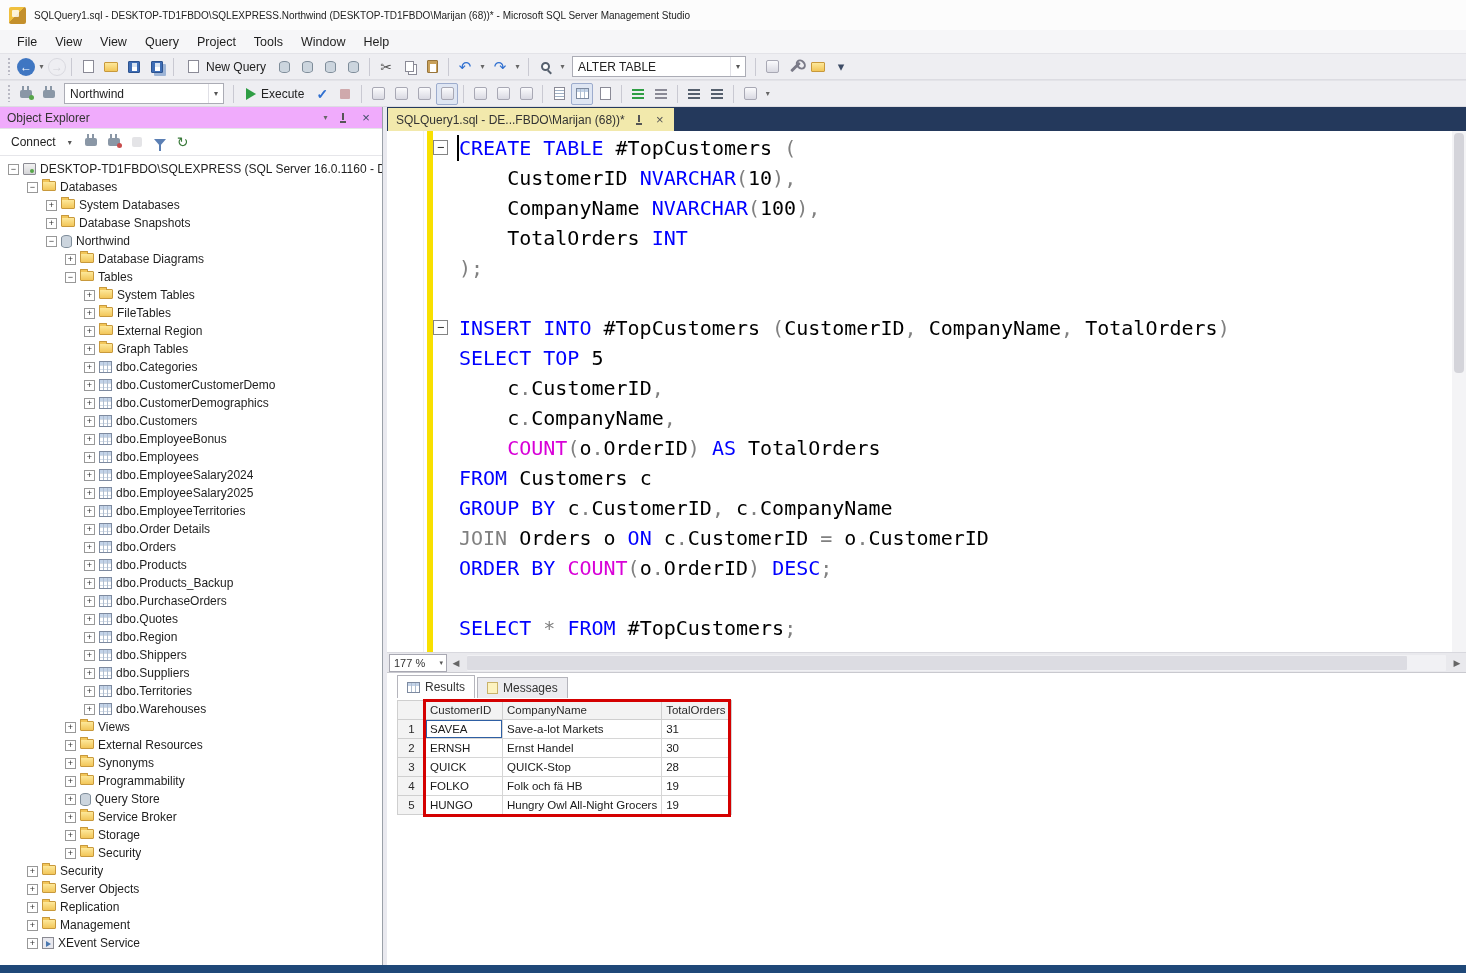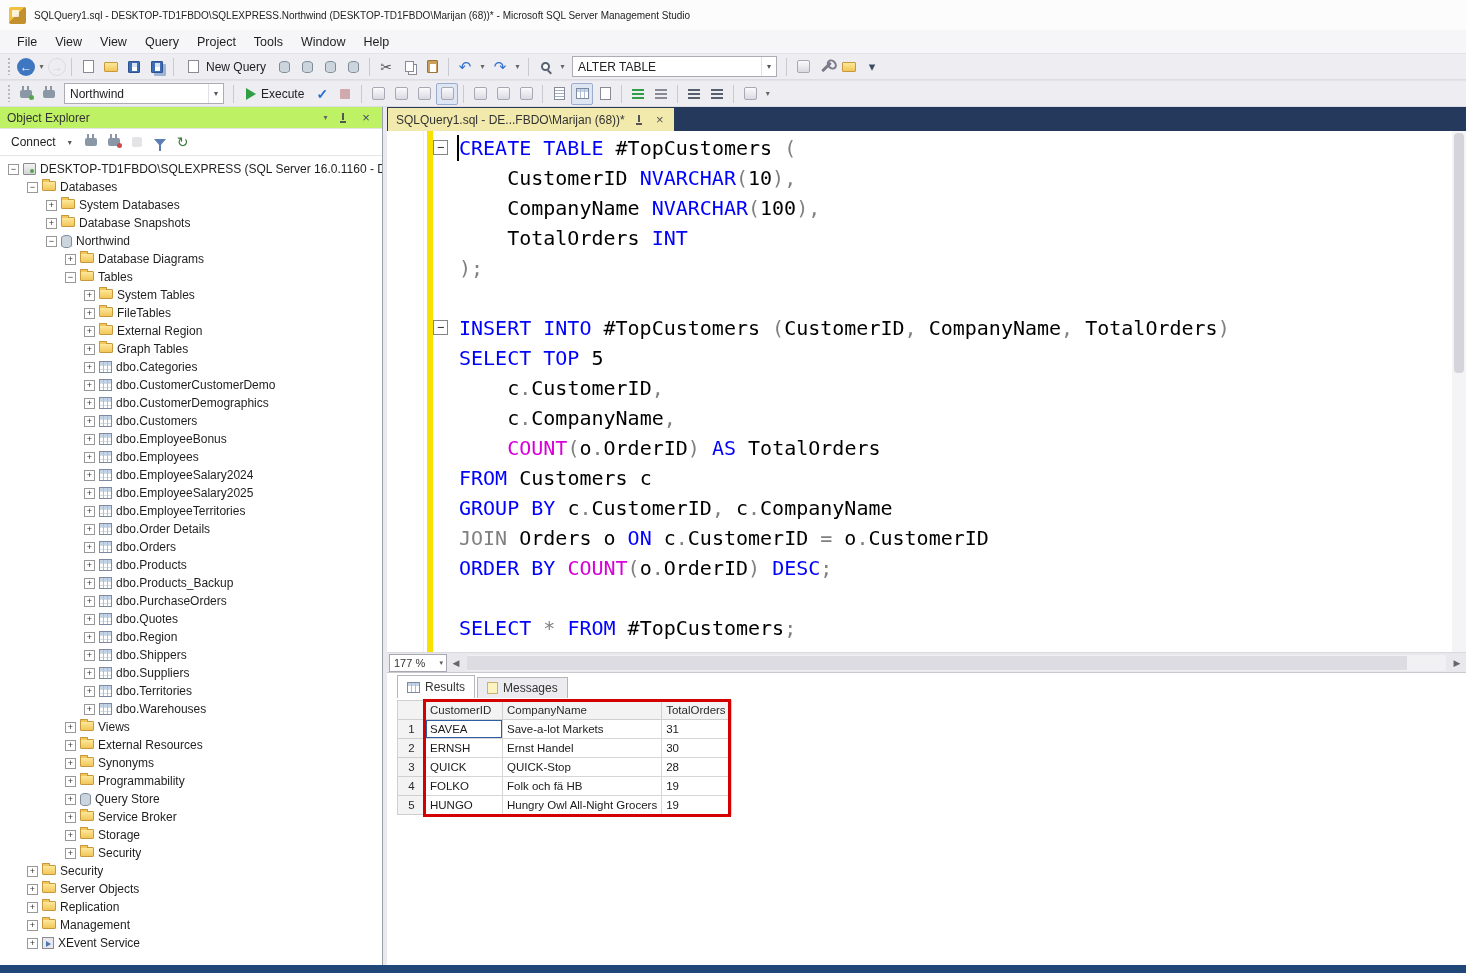--- a/index.html
+++ b/index.html
@@ -60,29 +60,29 @@
   .gi-filter .shape::after{content:"";position:absolute;left:-1px;top:-1px;width:2px;height:6px;background:#5b7fb4}
   .gi-results-to-grid .shape,.mi-grid{width:13px;height:11px;border:1px solid #7d8aa0;border-radius:0;background:linear-gradient(#c3d3e8 0 3px,#fff 3px);position:relative;display:inline-block}
   .gi-results-to-grid .shape::after,.mi-grid::after{content:"";position:absolute;inset:0;background:repeating-linear-gradient(to right,transparent 0 3px,#aebdd0 3px 4px)}
   .gi-comment-selection .shape{width:12px;height:10px;border:none;border-radius:0;background:repeating-linear-gradient(to bottom,#2f9e44 0 2px,transparent 2px 4px)}
   .gi-uncomment-selection .shape{width:12px;height:10px;border:none;border-radius:0;background:repeating-linear-gradient(to bottom,#8a8a96 0 2px,transparent 2px 4px)}
   .gi-decrease-indent .shape,.gi-increase-indent .shape{width:12px;height:10px;border:none;border-radius:0;background:repeating-linear-gradient(to bottom,#56606e 0 2px,transparent 2px 4px)}
   .sh-play{width:0;height:0;border-left:10px solid var(--c-exec,#2f9e44);border-top:6px solid transparent;border-bottom:6px solid transparent;display:inline-block}
   .exec-btn{display:inline-flex;align-items:center;gap:5px;padding:2px 7px;font-size:12px;color:#222;border-radius:2px}
   .combo{height:21px;background:#fff;border:1px solid #abABb5;border:1px solid #abacb5;display:inline-flex;align-items:center;font-size:12px;color:#222;position:relative;padding-left:5px}
   .combo .combo-arrow{margin-left:auto;width:15px;height:100%;display:flex;align-items:center;justify-content:center;font-size:8px;color:#555;border-left:1px solid #e0e0e6}
-  .combo.tmpl{width:205px;margin:0 4px}
+  .combo.tmpl{width:174px;margin:0 4px}
   .combo.db{width:160px;margin:0 4px}
 
   
   .main{flex:1;display:flex;min-height:0}
 
   
   .oe{width:383px;flex:none;background:#fff;border-right:1px solid #9aa0a8;display:flex;flex-direction:column;min-height:0}
-  .oe-header{height:22px;display:flex;align-items:center;padding:0 5px 0 7px;background:#bef264;border-bottom:1px solid #e4e4e8;font-size:12px;color:#333;flex:none}
+  .oe-header{height:22px;display:flex;align-items:center;padding:0 5px 0 7px;background:#f0abfc;border-bottom:1px solid #e4e4e8;font-size:12px;color:#333;flex:none}
   .oe-header .spacer{flex:1}
   .hbtn{width:17px;height:16px;display:inline-flex;align-items:center;justify-content:center;color:#555;font-size:11px}
   .hbtn .glyph{font-size:10px;line-height:1}
   .gi-pin .shape{width:8px;height:10px;border:none;background:none;border-radius:0;position:relative}
   .gi-pin .shape::before{content:"";position:absolute;left:3px;top:0;width:2px;height:7px;background:#555}
   .gi-pin .shape::after{content:"";position:absolute;left:1px;bottom:0;width:6px;height:2px;background:#555}
   .oe-tools{height:27px;display:flex;align-items:center;gap:2px;padding:0 5px;border-bottom:1px solid #e6e6ea;font-size:12px;flex:none}
   .connect-btn{display:inline-flex;align-items:center;gap:12px;padding:2px 6px;color:#222}
   .connect-btn .dd{font-size:8px;color:#555}
   .oe-tree{flex:1;overflow:hidden;padding:4px 0 0 4px;font-size:12px}

